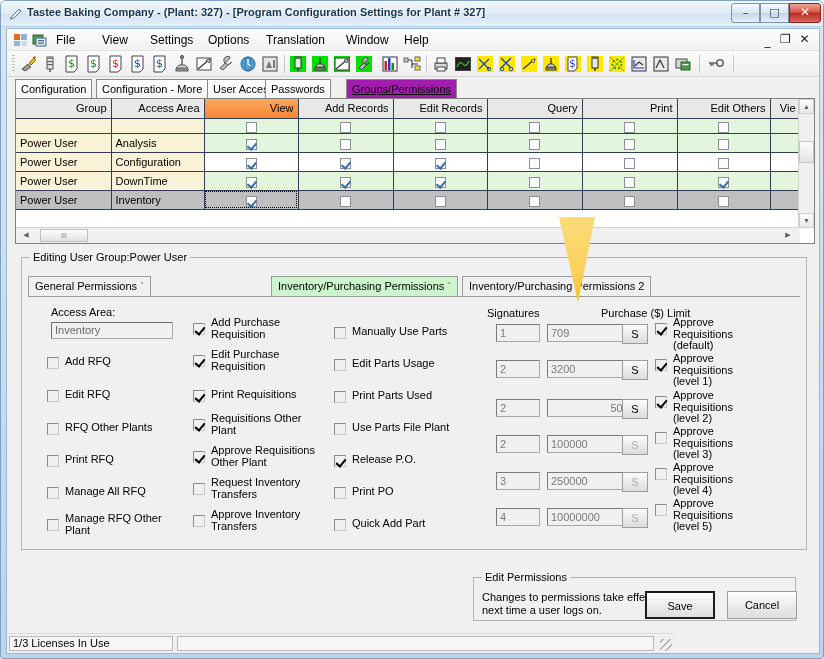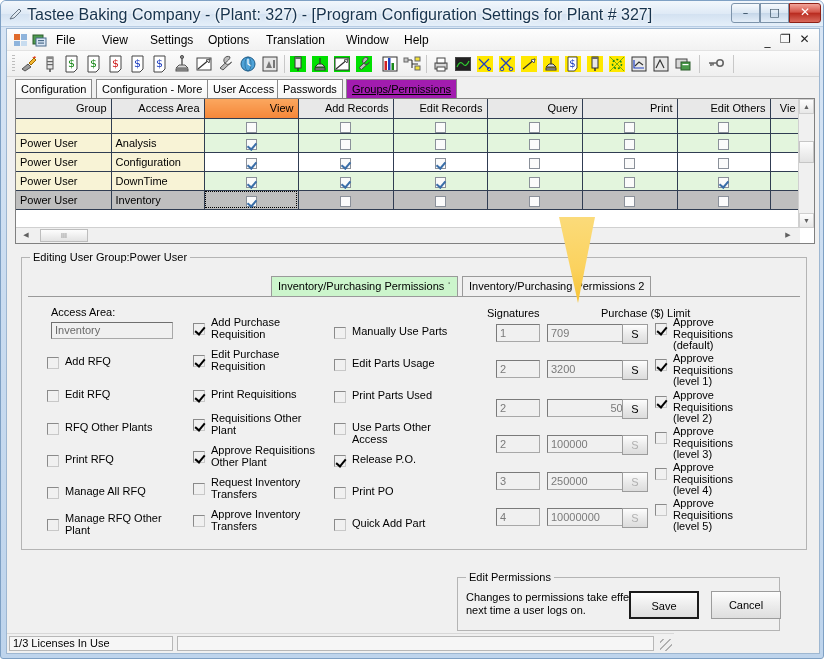--- a/index.html
+++ b/index.html
@@ -26,23 +26,24 @@
     position: absolute; left:0; top:0; width:822px; height:26px;
     background: linear-gradient(180deg,#f2f7fc 0%,#dfeaf6 50%,#d2e1f1 51%,#e5eff9 100%);
     border-radius: 5px 5px 0 0;
     border-bottom: 1px solid #b8cde4;
   }
   #title-icon {
     position:absolute; left:8px; top:6px; width:14px; height:14px;
   }
   #title-text {
     position:absolute; left:26px; top:5px;
-    font-size:16px; color:#17334d;
+    font-size:11px; color:#17334d;
     text-shadow: 0 0 3px #ffffff, 0 0 3px #ffffff;
     white-space:nowrap;
+    font-weight:bold;
   }
   .winbtn {
     position:absolute; top:2px; height:20px; width:29px;
     border:1px solid #7d94ab; border-radius:3px;
     background: linear-gradient(180deg,#f6fafd 0%,#dbe7f3 48%,#c6d7e9 52%,#e4eef8 100%);
     cursor:pointer;
   }
   #btn-min { right: 63px; border-radius:3px 0 0 3px;}
   #btn-max { right: 34px; border-radius:0; }
   #btn-close {
@@ -253,21 +254,21 @@
     position:absolute; width:26px; height:20px;
     border:1px solid #9c9c9c;
     background: linear-gradient(180deg,#fdfdfd 0%,#e9e9e9 55%,#dcdcdc 100%);
     font-size:11px; color:#000; text-align:center; line-height:18px;
     cursor:pointer;
   }
   .sbtn.dis { color:#b0b0b0; }
 
   
   #perm-box {
-    position:absolute; left:450px; top:548px; width:323px; height:54px;
+    position:absolute; left:466px; top:548px; width:323px; height:44px;
     border:1px solid #b4b4b4;
   }
   #perm-box-legend {
     position:absolute; left:8px; top:-7px; background:#f0f0f0;
     padding:0 3px; font-size:11px; color:#000;
   }
   #perm-note {
     position:absolute; left:8px; top:13px; width:180px;
     font-size:11px; color:#000; line-height:12.5px;
   }
@@ -534,21 +535,21 @@
         <path d="M10 8 L2 8 M4 8 L4 11 M6 8 L6 10.5" stroke="#666" stroke-width="1.6" fill="none"></path>
       </svg>
 
       <div class="tb-sep" style="left:726px"></div>
     </div>
 
     <div id="outer-tabs">
       <div class="otab" style="left:0px;"><span class="otab-label">Configuration</span></div>
       <div class="otab" style="left:81px;"><span class="otab-label">Configuration - More</span></div>
       <div class="otab" style="left:192px;"><span class="otab-label">User Access</span></div>
-      <div class="otab" style="left:262px;"><span class="otab-label">Passwords</span></div>
+      <div class="otab" style="left:250px;"><span class="otab-label">Passwords</span></div>
       <div class="otab active" style="left:331px;"><span class="otab-label">Groups/Permissions</span></div>
     </div>
 
     <div id="grid-wrap">
       <div id="grid">
         <table>
           <colgroup>
             <col style="width:95px">
               <col style="width:93px">
               <col style="width:94px">
@@ -646,20 +647,21 @@
         <div id="hsb-left">◀</div>
         <div id="hsb-thumb">III</div>
         <div id="hsb-right">▶</div>
       </div>
     </div>
 
     <div id="edit-group">
       <div id="edit-group-legend">Editing User Group:Power User</div>
 
       <div id="inner-tabs">
+        <div class="itab" style="left:0px;">General Permissions ˈ</div>
         <div class="itab active" style="left:243px;">Inventory/Purchasing Permissions ˈ</div>
         <div class="itab" style="left:434px;">Inventory/Purchasing Permissions 2</div>
       </div>
       <div id="inner-tab-underline"></div>
     </div>
 
     <div class="fld-label" style="left:44px; top:277px;">Access Area:</div>
     <div id="access-area-input">Inventory</div>
 
     <div class="cb-row" style="left:40px; top:327px; width:140px;">
@@ -723,21 +725,21 @@
     <div class="cb-row" style="left:327px; top:329px; width:130px;">
       <span class="cb"></span>
         <span class="cb-label">Edit Parts Usage</span>
       </div>
     <div class="cb-row" style="left:327px; top:361px; width:130px;">
       <span class="cb"></span>
         <span class="cb-label">Print Parts Used</span>
       </div>
     <div class="cb-row" style="left:327px; top:393px; width:130px;">
       <span class="cb"></span>
-        <span class="cb-label">Use Parts Other Access</span>
+        <span class="cb-label">Use Parts File Plant</span>
       </div>
     <div class="cb-row" style="left:327px; top:425px; width:130px;">
       <span class="cb on"></span>
         <span class="cb-label">Release P.O.</span>
       </div>
     <div class="cb-row" style="left:327px; top:457px; width:130px;">
       <span class="cb"></span>
         <span class="cb-label">Print PO</span>
       </div>
     <div class="cb-row" style="left:327px; top:489px; width:130px;">

